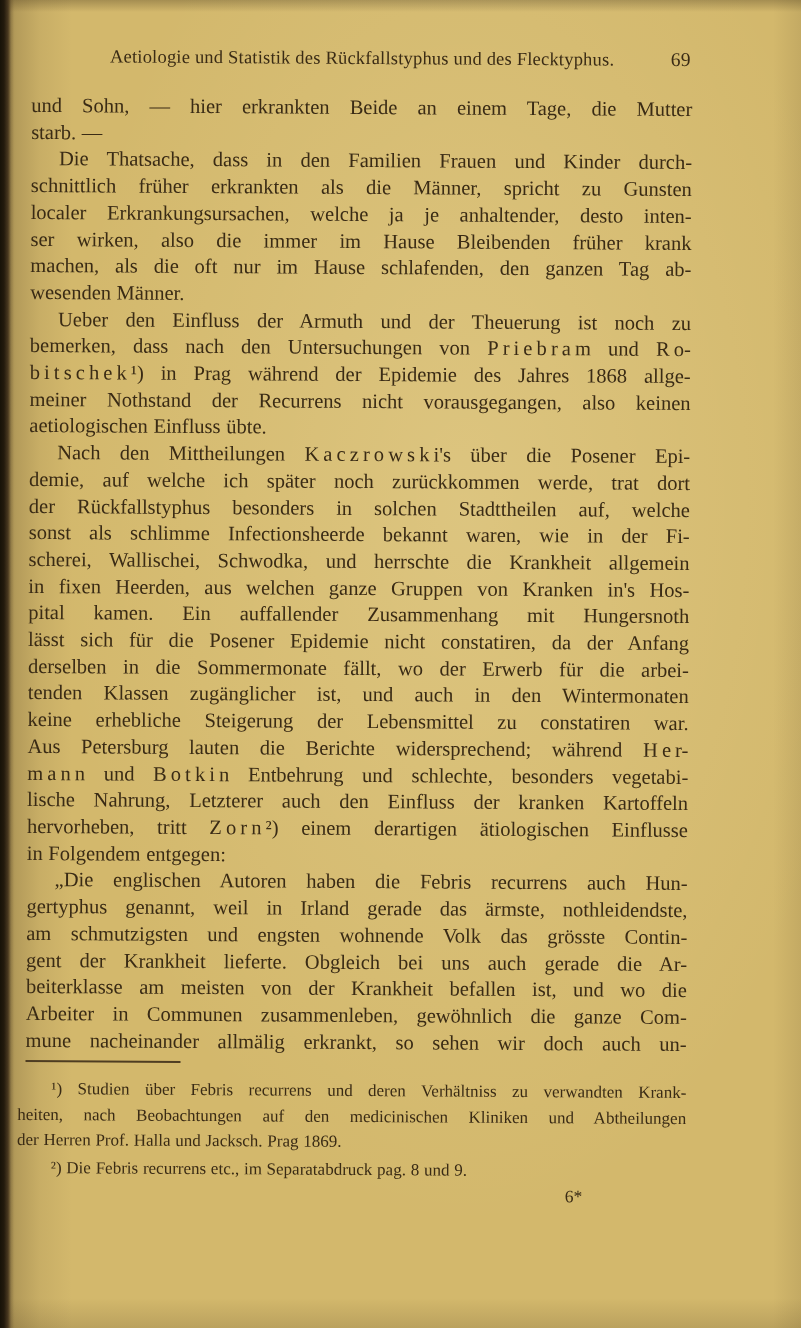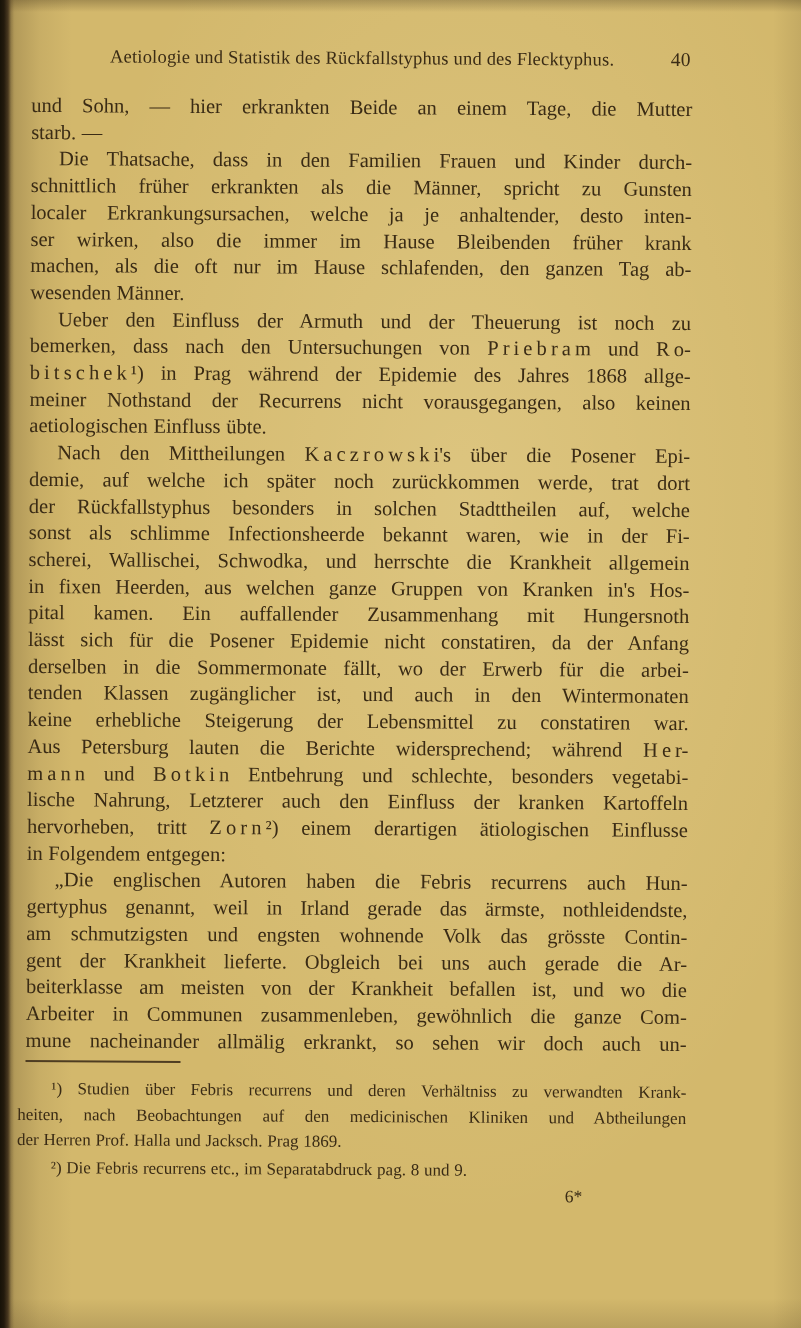--- a/index.html
+++ b/index.html
@@ -111,21 +111,21 @@
   }
 </style>
 </head>
 <body style="--paper: #d3b86c; --ink: #3a2b15;">
 
 <div class="paper">
   <div class="spine"></div>
   <div class="text-block">
     <div class="running-head">
       <span class="rh-title">Aetiologie und Statistik des Rückfallstyphus und des Flecktyphus.</span>
-      <span class="rh-page">40</span>
+      <span class="rh-page">69</span>
     </div>
     <div class="body-text" id="body-lines">
         <div class="line just">und Sohn, — hier erkrankten Beide an einem Tage, die Mutter</div>
         <div class="line">starb. —</div>
         <div class="line ind just">Die Thatsache, dass in den Familien Frauen und Kinder durch-</div>
         <div class="line just">schnittlich früher erkrankten als die Männer, spricht zu Gunsten</div>
         <div class="line just">localer Erkrankungsursachen, welche ja je anhaltender, desto inten-</div>
         <div class="line just">ser wirken, also die immer im Hause Bleibenden früher krank</div>
         <div class="line just">machen, als die oft nur im Hause schlafenden, den ganzen Tag ab-</div>
         <div class="line">wesenden Männer.</div>

